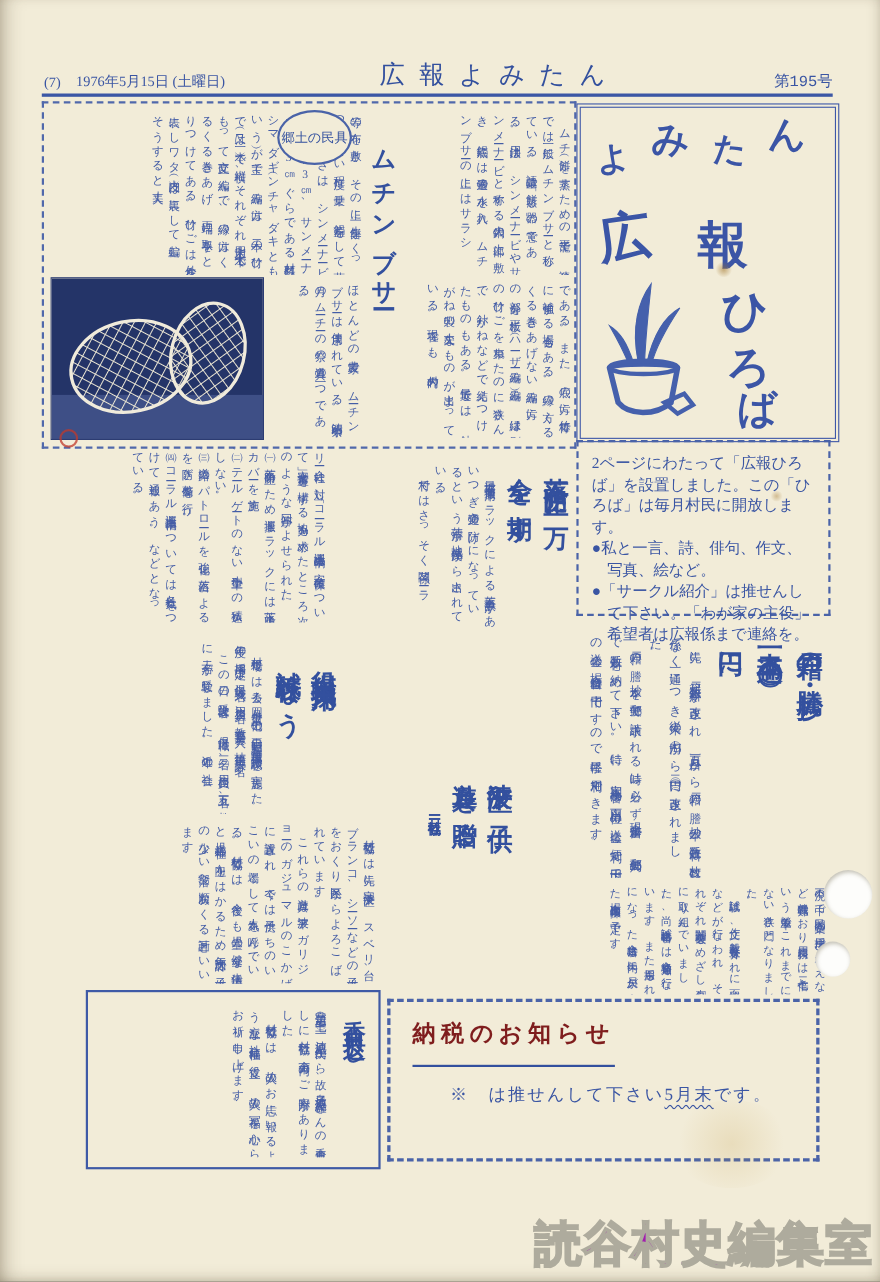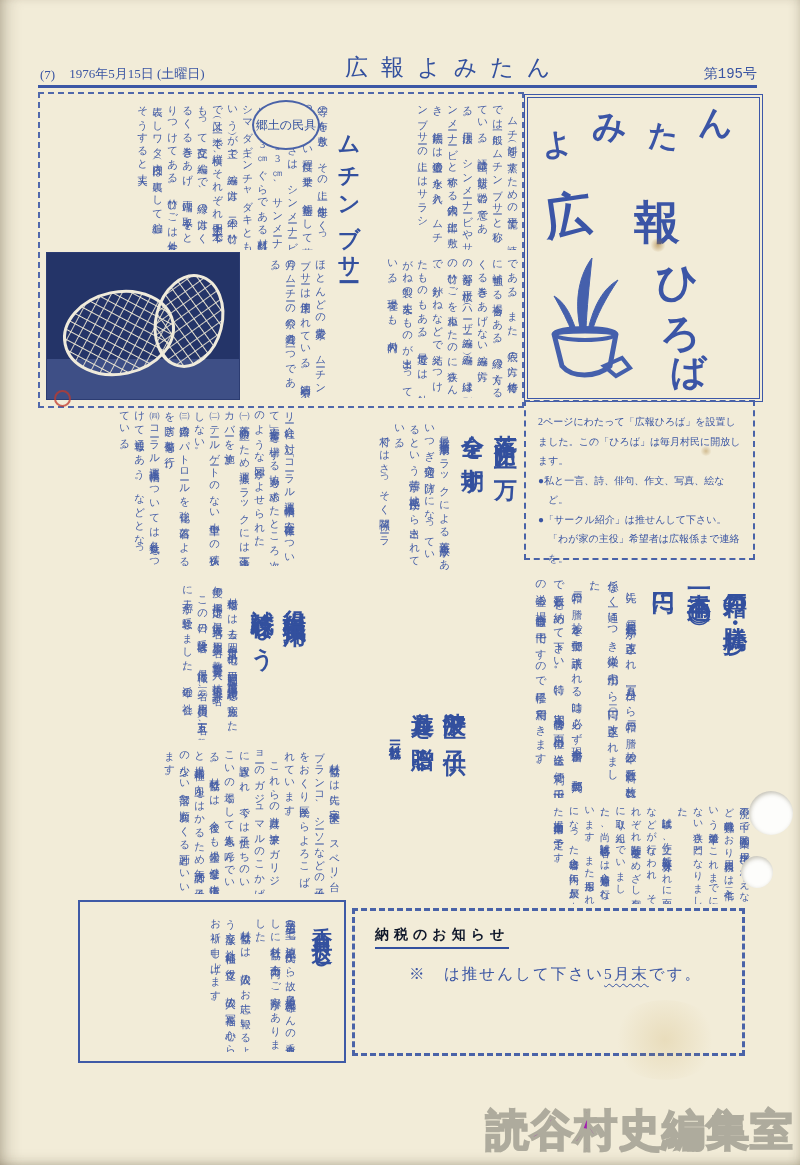--- a/index.html
+++ b/index.html
@@ -28,26 +28,26 @@
   .badge{left:212px;top:6px;width:64px;height:46px;border:2px solid #4a63a8;border-radius:50%;
     background:#f2ecd8;display:flex;align-items:center;justify-content:center;text-align:center;
     font-size:12px;line-height:15px;font-weight:normal;color:#33509e;z-index:3;}
   .mingu-title{right:158px;top:26px;font-size:22px;letter-spacing:5px;}
   .photo{left:6px;top:158px;width:192px;height:146px;border:1px solid #2c3c72;}
   .stamp{left:14px;top:296px;width:13px;height:13px;border:2px solid #c0392b;border-radius:50%;opacity:.75;z-index:4;}
   
   .masthead{left:524px;top:94px;width:231px;height:300px;border:4px double #3d57a8;}
   .mh-ch{position:absolute;font-weight:bold;color:#3b55a6;font-family:"Liberation Serif","DejaVu Serif",serif;}
   .notice{left:524px;top:400px;width:231px;height:160px;border:2px dashed #4a63a8;box-sizing:border-box;
-    padding:10px 12px;font-size:10px;line-height:19.5px;color:#3a55a3;}
+    padding:10px 12px;font-size:14px;line-height:19.5px;color:#3a55a3;}
   .notice p{margin:0;}
   .notice p.item{padding-left:1em;text-indent:-1em;}
   
   .taxbox{left:352px;top:908px;width:393px;height:148px;border:3px dashed #4a63a8;box-sizing:border-box;padding:14px 20px;}
-  .tax-title{display:inline-block;font-size:14px;font-weight:bold;letter-spacing:5px;color:#0f172a;border-bottom:2px solid #33509e;padding-bottom:3px;}
+  .tax-title{display:inline-block;font-size:21px;font-weight:bold;letter-spacing:5px;color:#7f1d1d;border-bottom:2px solid #33509e;padding-bottom:15px;}
   .tax-item{margin:15px 0 0 34px;font-size:15.5px;letter-spacing:2px;color:#3a55a3;}
   .wavy{text-decoration:underline;text-decoration-style:wavy;text-underline-offset:4px;text-decoration-thickness:1px;}
   
   .kouden{left:78px;top:900px;width:268px;height:163px;border:2.5px solid #3f5aa6;box-sizing:border-box;padding:9px 8px;}
   .k-title{font-size:21px;font-weight:bold;letter-spacing:7px;color:#33509e;margin-left:10px;}
   
   .watermark{left:486px;top:1102px;font-size:43px;font-weight:bold;letter-spacing:1px;
     color:#a21caf;-webkit-text-stroke:2px #aeab9d;text-shadow:0 0 1px #aeab9d;white-space:nowrap;}
   .hole{background:#fdfdfb;border-radius:50%;box-shadow:inset 1px 2px 4px rgba(90,80,50,.35);}
   .stain{border-radius:50%;pointer-events:none;}

